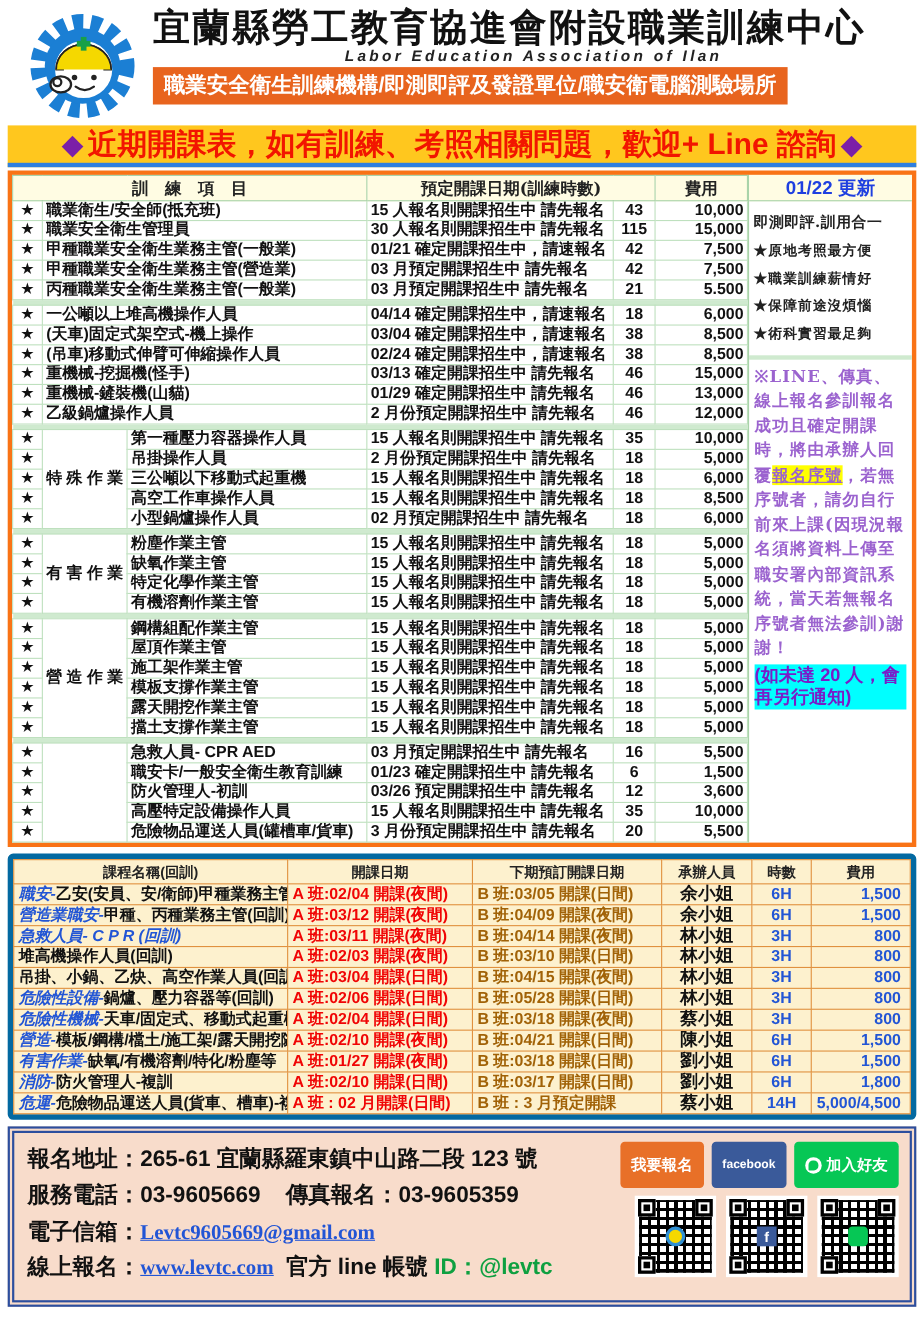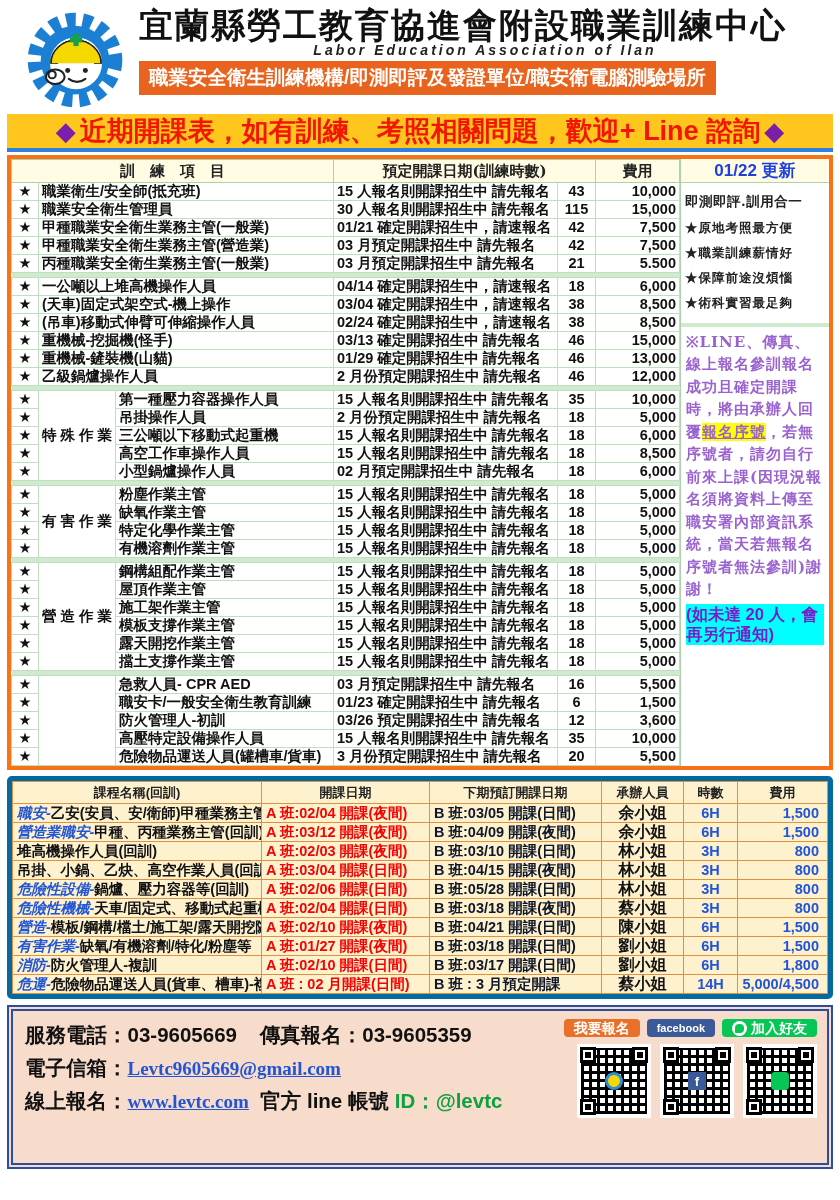--- a/index.html
+++ b/index.html
@@ -53,36 +53,36 @@
        font-weight:bold;font-size:16.5px;letter-spacing:0;line-height:1.25;margin-top:3px;display:inline-block;}
   
   .rt-wrap{border:5px solid #0369a1;border-radius:5px;margin-top:6px;background:#FDF1CE;}
   .rt{width:100%;border-collapse:collapse;table-layout:fixed;}
   .rt th{font-size:13px;font-weight:bold;color:#222;border:1px solid #E0913F;height:19px;
          background:#FDF1CE;white-space:nowrap;}
   .rt td{border:1px solid #E0913F;font-weight:bold;font-size:14.5px;height:18px;line-height:18px;
          padding:0 4px;white-space:nowrap;overflow:hidden;background:#FDF1CE;color:#111;}
   .rt .col-a{width:168px;} .rt .col-b{width:172px;} .rt .col-staff{width:82px;}
   .rt .col-h{width:54px;} .rt .col-f{width:90px;}
-  .rt .a{color:#F00505;} .rt .b{color:#0f172a;}
+  .rt .a{color:#F00505;} .rt .b{color:#a16207;}
   .rt .staff{text-align:center;font-size:16px;}
   .rt .h{text-align:center;color:#2255D5;} .rt .f{text-align:right;color:#2255D5;padding-right:8px;}
   .pfx{color:#2255D5;font-style:italic;}
   .c-teal{color:#0E9E8C;} .c-green{color:#189A6A;} .c-cyanblue{color:#3E9FC4;}
   .c-purple{color:#9048C0;} .c-orange{color:#D0660F;}
   
   .ft{border:6px double #2C4E9E;background:#F8DCCB;margin-top:6px;display:flex;
       padding:8px 10px 6px 12px;height:138px;box-sizing:content-box;}
   .ft-left{flex:1;font-weight:bold;font-size:20.5px;color:#111;line-height:1.6;white-space:nowrap;}
   .ft a{color:#2255D5;}
   .mono{font-family:Liberation Serif, serif;font-size:19px;text-decoration:underline;color:#2255D5;}
   .lineid{color:#0FA040;} 
   .ft-right{width:262px;flex:0 0 262px;display:flex;flex-direction:column;align-items:flex-end;}
   .btns{display:flex;gap:7px;margin-bottom:7px;}
-  .btn{height:18px;line-height:27px;border-radius:4px;color:#fff;font-weight:bold;font-size:14px;
+  .btn{height:42px;line-height:27px;border-radius:4px;color:#fff;font-weight:bold;font-size:14px;
        padding:0 10px;white-space:nowrap;display:flex;align-items:center;gap:4px;}
   .btn-signup{background:#E87028;}
   .btn-fb{background:#3A5A9A;font-size:11px;}
   .btn-line{background:#06C755;}
   .line-dot{width:15px;height:15px;background:#fff;border-radius:50%;display:inline-block;position:relative;}
   .line-dot::after{content:"";position:absolute;inset:3px;background:#06C755;border-radius:45% 45% 45% 10%;}
   .qrs{display:flex;gap:9px;}
   .qr{width:74px;height:74px;background:#fff;position:relative;padding:3px;box-sizing:border-box;}
   .qr .noise{position:absolute;inset:4px;
      background:repeating-linear-gradient(90deg,#000 0 3px,transparent 3px 8px),
@@ -441,20 +441,28 @@
           </tr>
           <tr>
             <td><span class="pfx">營造業職安-</span>甲種、丙種業務主管(回訓)</td>
             <td class="a">A 班:03/12 開課(夜間)</td>
             <td class="b">B 班:04/09 開課(夜間)</td>
             <td class="staff c-teal">余小姐</td>
             <td class="h">6H</td>
             <td class="f">1,500</td>
           </tr>
           <tr>
+            <td><span class="pfx">急救人員- C P R (回訓)</span></td>
+            <td class="a">A 班:03/11 開課(夜間)</td>
+            <td class="b">B 班:04/14 開課(夜間)</td>
+            <td class="staff c-green">林小姐</td>
+            <td class="h">3H</td>
+            <td class="f">800</td>
+          </tr>
+          <tr>
             <td><span class="pfx"></span>堆高機操作人員(回訓)</td>
             <td class="a">A 班:02/03 開課(夜間)</td>
             <td class="b">B 班:03/10 開課(日間)</td>
             <td class="staff c-green">林小姐</td>
             <td class="h">3H</td>
             <td class="f">800</td>
           </tr>
           <tr>
             <td><span class="pfx"></span>吊掛、小鍋、乙炔、高空作業人員(回訓)</td>
             <td class="a">A 班:03/04 開課(日間)</td>
@@ -510,20 +518,21 @@
             <td class="staff c-cyanblue">蔡小姐</td>
             <td class="h">14H</td>
             <td class="f">5,000/4,500</td>
           </tr>
         </tbody>
     </table>
   </div>
 
   <div class="ft">
     <div class="ft-left">
+      <div><span>報名地址：</span><span>265-61 宜蘭縣羅東鎮中山路二段 123 號</span></div>
       <div><span>服務電話：</span><span>03-9605669</span>&nbsp;&nbsp;&nbsp;&nbsp;<span>傳真報名：</span><span>03-9605359</span></div>
       <div><span>電子信箱：</span><a class="mono" href="#">Levtc9605669@gmail.com</a></div>
       <div><span>線上報名：</span><a class="mono" href="#">www.levtc.com</a>&nbsp;&nbsp;<span>官方 line 帳號</span>&nbsp;<span class="lineid">ID：@levtc</span></div>
     </div>
     <div class="ft-right">
       <div class="btns">
         <div class="btn btn-signup">我要報名</div>
         <div class="btn btn-fb">facebook</div>
         <div class="btn btn-line">
             <span class="line-dot"></span>

